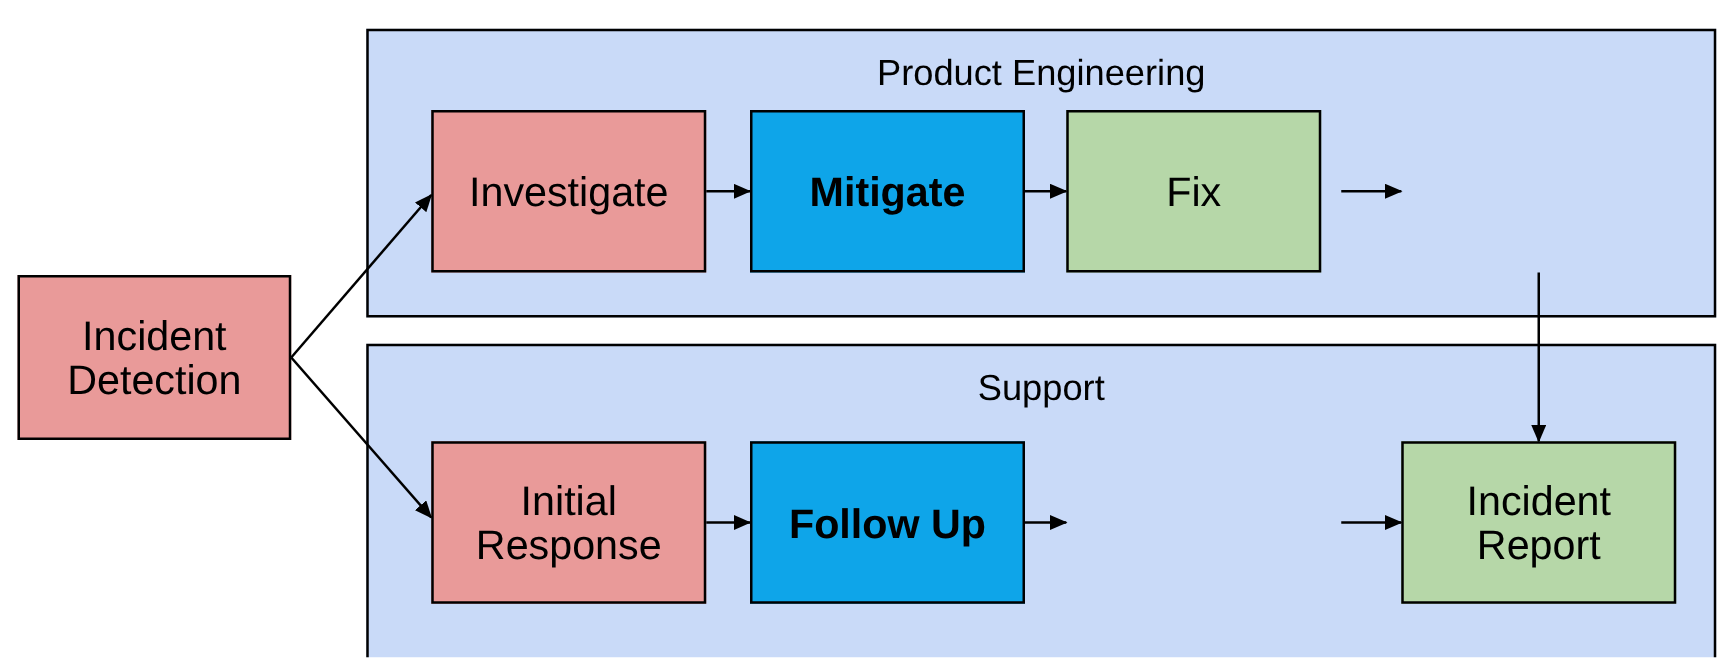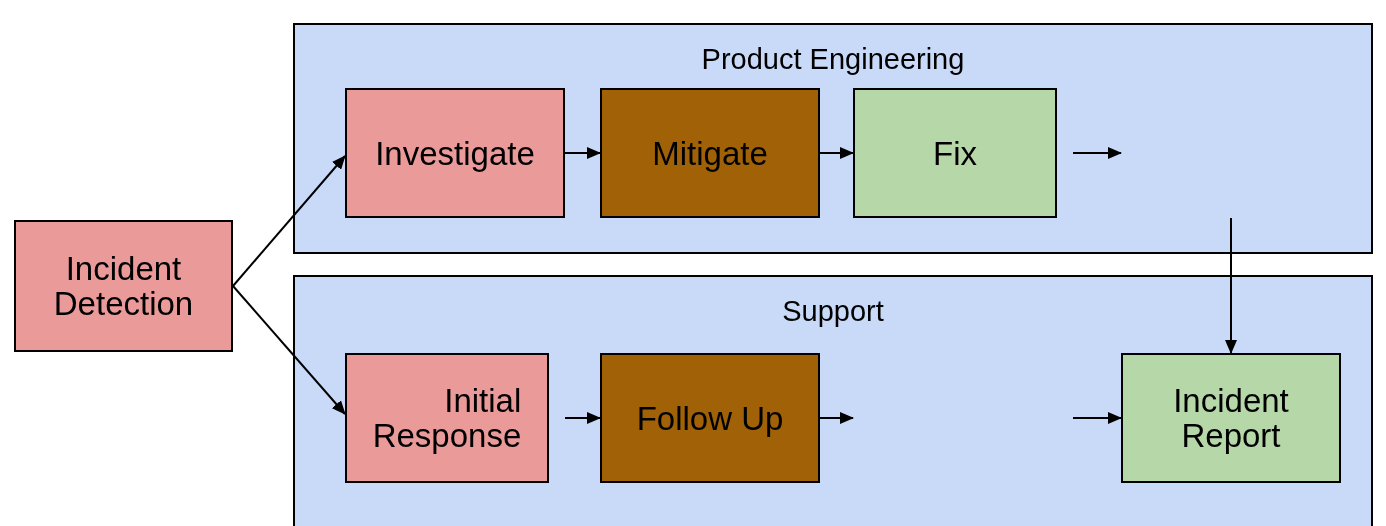--- a/index.html
+++ b/index.html
@@ -35,28 +35,28 @@
     display: flex;
     align-items: center;
     justify-content: center;
     text-align: center;
     font-size: 33px;
     line-height: 35px;
     white-space: pre-line;
     z-index: 2;
   }
   .fill-red    { background: #E99A99; }
-  .fill-yellow { background: #a16207; }
+  .fill-yellow { background: #0ea5e9; font-weight: bold; }
   .fill-green  { background: #B6D7A8; }
   #n-incident-detection { left: 14px;   top: 220px; width: 219px; height: 132px; }
   #n-investigate        { left: 345px;  top: 88px;  width: 220px; height: 130px; }
   #n-mitigate           { left: 600px;  top: 88px;  width: 220px; height: 130px; }
   #n-fix                { left: 853px;  top: 88px;  width: 204px; height: 130px; }
   #n-postmortem         { left: 1121px; top: 88px;  width: 220px; height: 130px; }
-  #n-initial-response   { left: 345px;  top: 353px; width: 204px; height: 130px; text-align: right; }
+  #n-initial-response   { left: 345px;  top: 353px; width: 220px; height: 130px; }
   #n-follow-up          { left: 600px;  top: 353px; width: 220px; height: 130px; }
   #n-close              { left: 853px;  top: 353px; width: 220px; height: 130px; }
   #n-incident-report    { left: 1121px; top: 353px; width: 220px; height: 130px; }
   .edges {
     position: absolute;
     left: 0; top: 0;
     width: 1386px; height: 526px;
     z-index: 3;
     pointer-events: none;
   }

